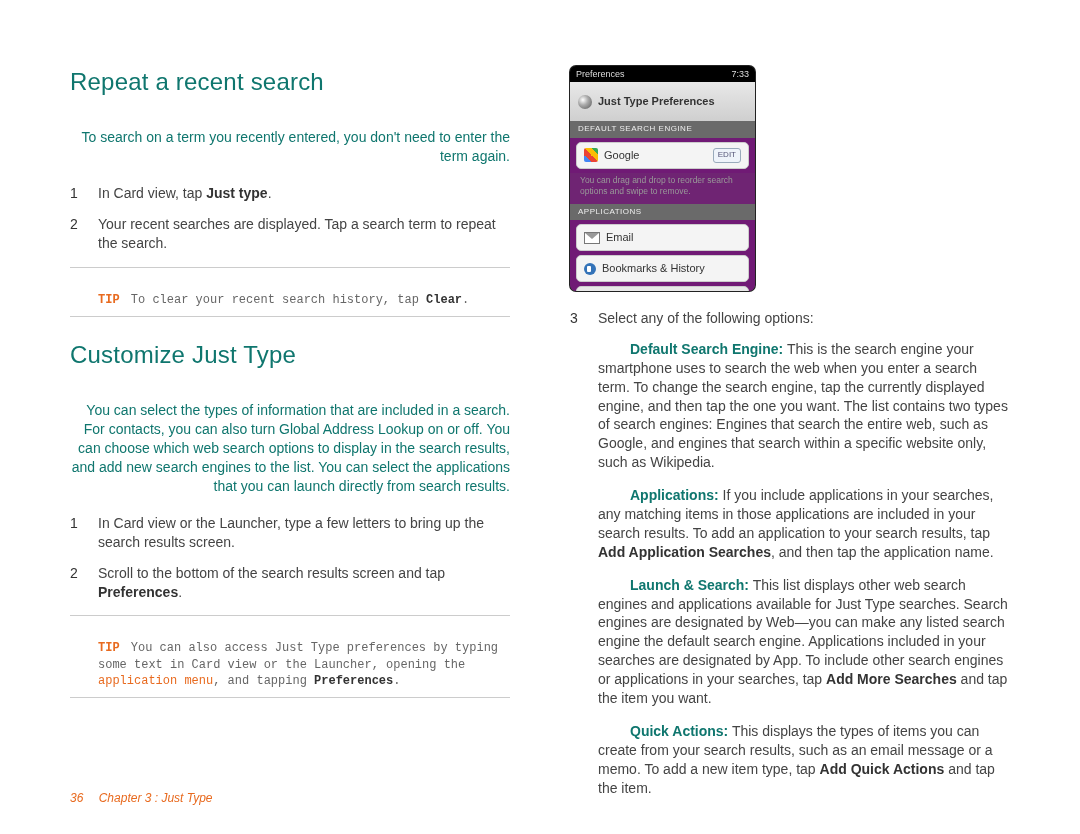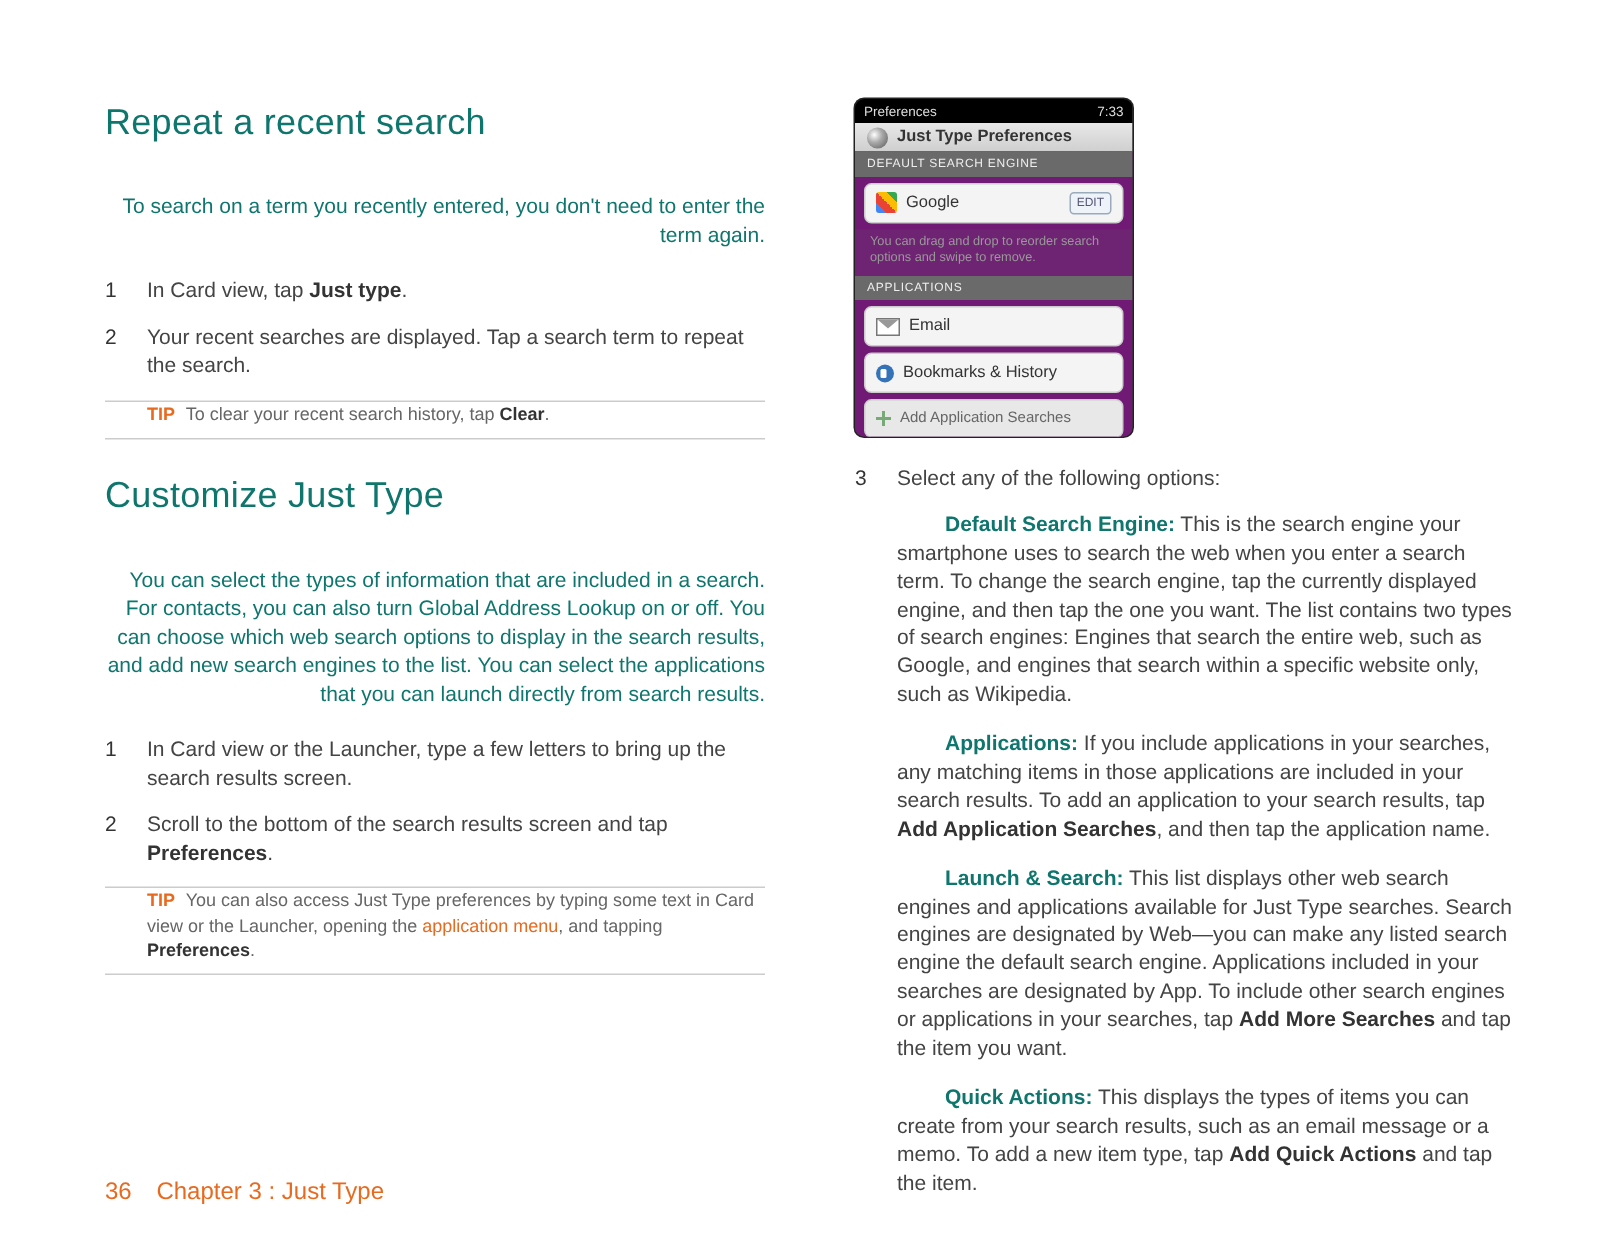--- a/index.html
+++ b/index.html
@@ -52,24 +52,25 @@
     flex-shrink: 0;
     color: #333;
   }
   .step .body {
     flex: 1;
     color: #444;
   }
   .tip-box {
     border-top: 1px solid #ccc;
     border-bottom: 1px solid #ccc;
-    padding: 0 0 8px 28px;
+    padding: 24px 0 8px 28px;
     margin: 6px 0 22px 0;
     font-size: 12px;
     color: #666;
+    font-family: Liberation Mono, monospace;
   }
   .tip-label {
     color: #e86a1f;
     font-weight: bold;
     margin-right: 4px;
   }
   .link {
     color: #e86a1f;
     margin-top: 35px;
   }
@@ -90,21 +91,21 @@
   .phone-status {
     background: #000;
     color: #ddd;
     display: flex;
     justify-content: space-between;
     padding: 2px 6px;
     font-size: 9px;
   }
   .phone-title {
     background: linear-gradient(#e8e8e8,#cfcfcf);
-    padding: 2px 8px;
+    padding: 12px 8px;
     font-size: 11px;
     font-weight: bold;
     color: #333;
     display:flex;
     align-items:center;
     gap:6px;
   }
   .phone-title .jt-icon {
     width:14px;height:14px;border-radius:50%;
     background: radial-gradient(circle at 35% 35%, #fff 0%, #aaa 40%, #555 100%);
@@ -174,22 +175,23 @@
   .option-block {
     margin: 0 0 14px 28px;
     color:#444;
   }
   .option-block b.lead { color:#0f766e;margin-left:32px; }
 
   .footer {
     position: absolute;
     bottom: 28px;
     left: 70px;
-    font-size: 16px;
+    font-size: 12px;
     color: #e86a1f;
+    font-style: italic;
   }
   .footer .pg { margin-right: 12px; }
 </style>
 </head>
 <body>
 
 <div class="page">
 
   <div class="col">
 

